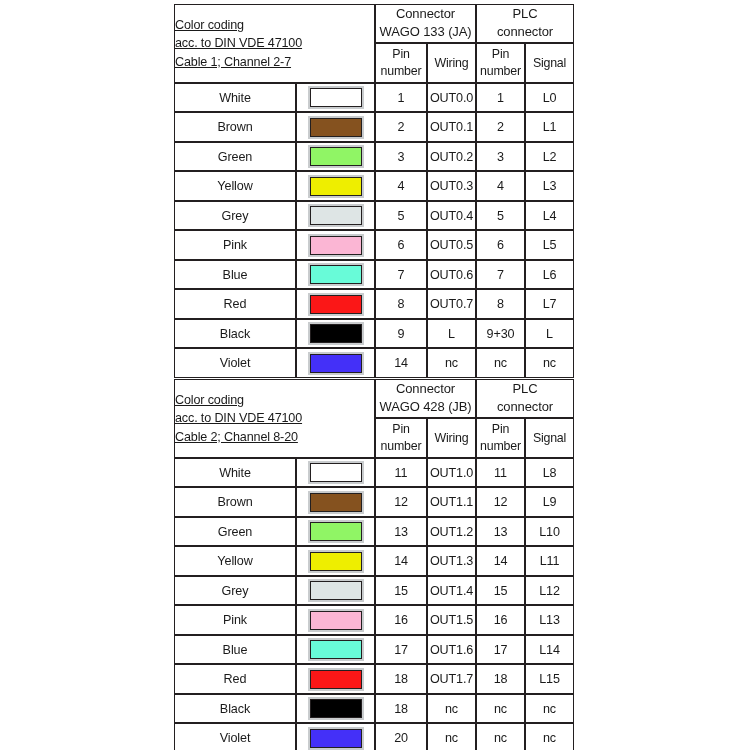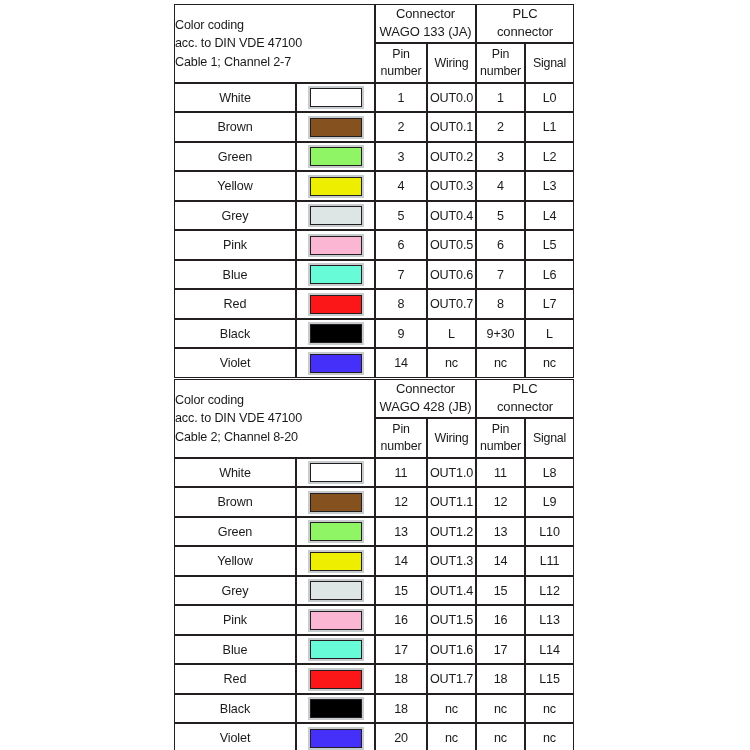--- a/index.html
+++ b/index.html
@@ -47,21 +47,21 @@
 
   
   .title-cell {
     padding: 9px 0 9px 9px;
     text-align: left;
     vertical-align: top;
     line-height: 1.44;
     font-size: 12.6px;
     letter-spacing: -0.15px;
   }
-  .title-cell .tline { display: block; white-space: nowrap; }
+  .title-cell .tline { display: block; white-space: nowrap; text-decoration: underline; }
 
   .grp-head {
     text-align: center;
     font-size: 13px;
     line-height: 1.42;
     padding: 8px 2px;
     letter-spacing: -0.1px;
   }
   .grp-head .gline { display: block; white-space: nowrap; }
 

